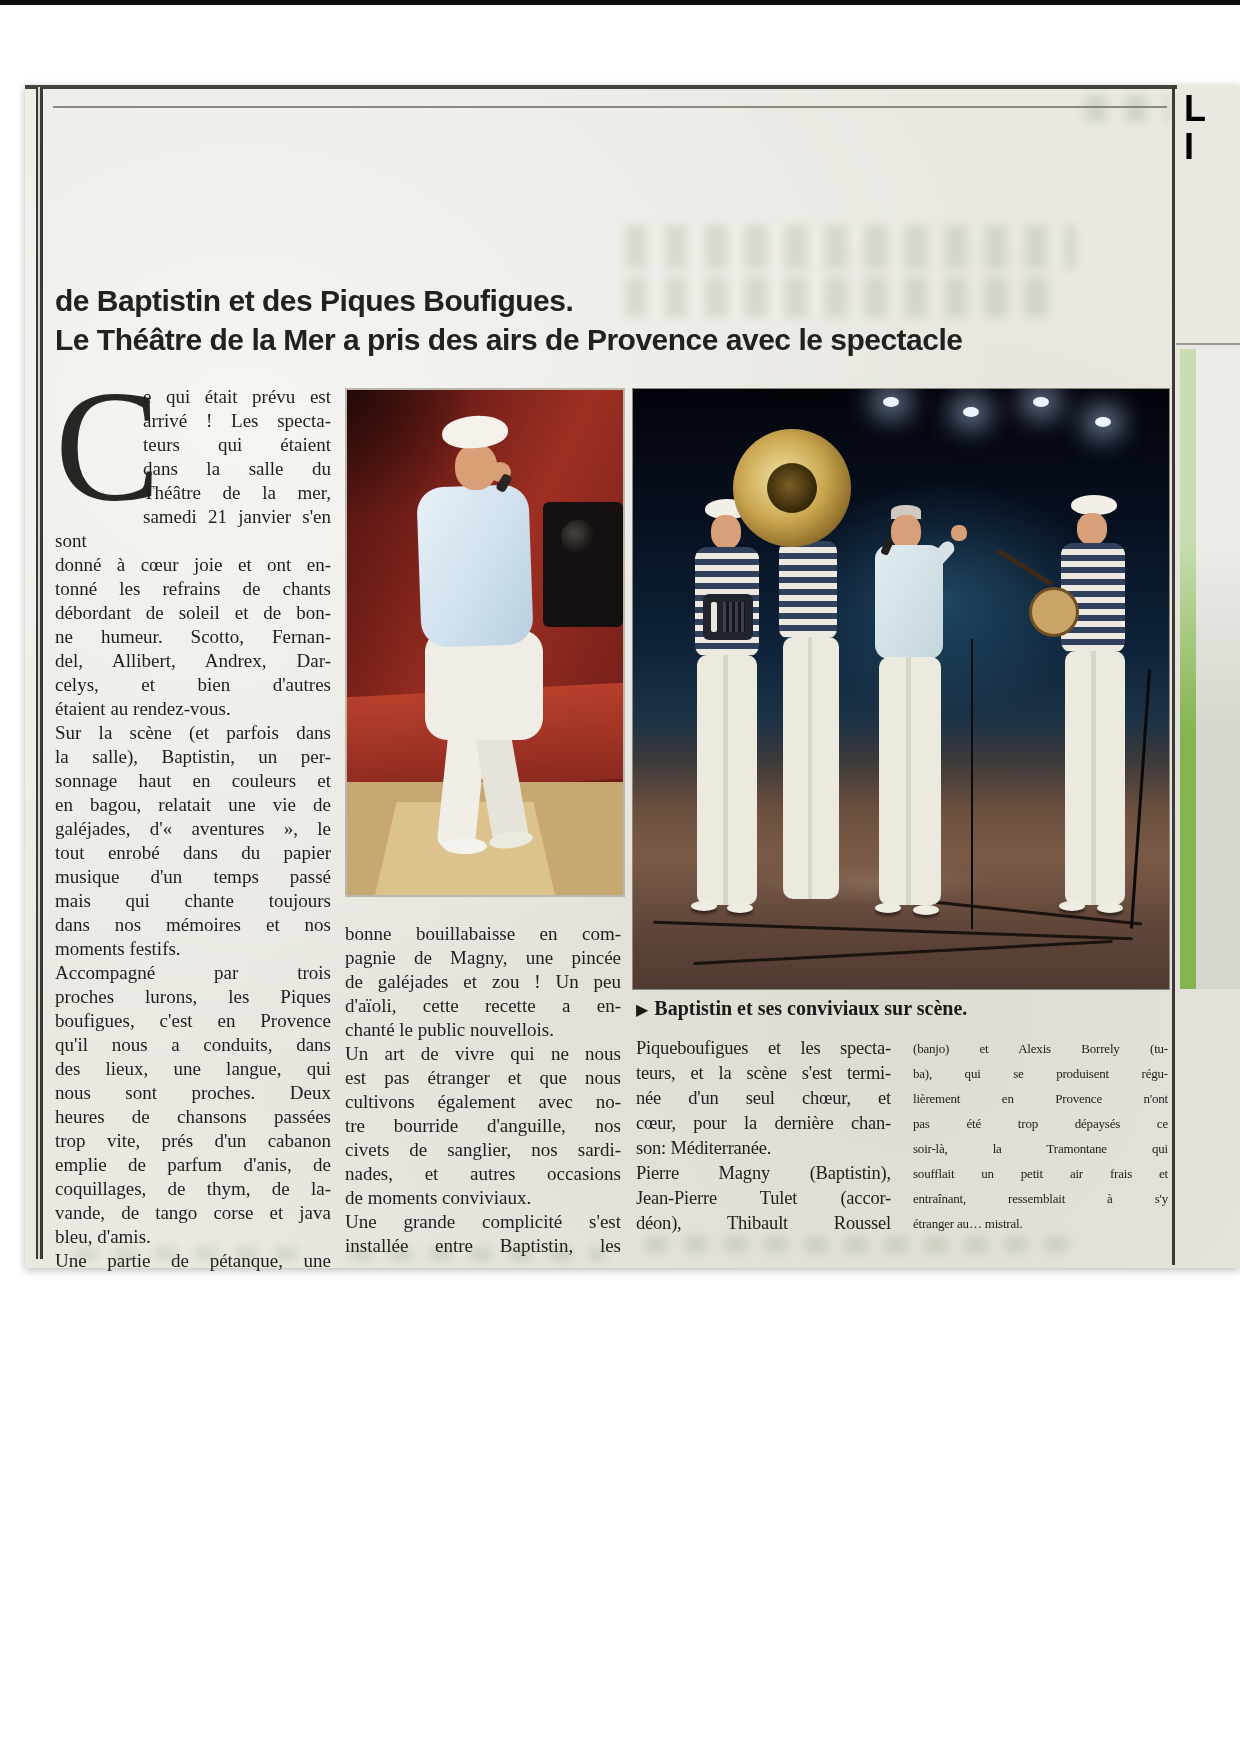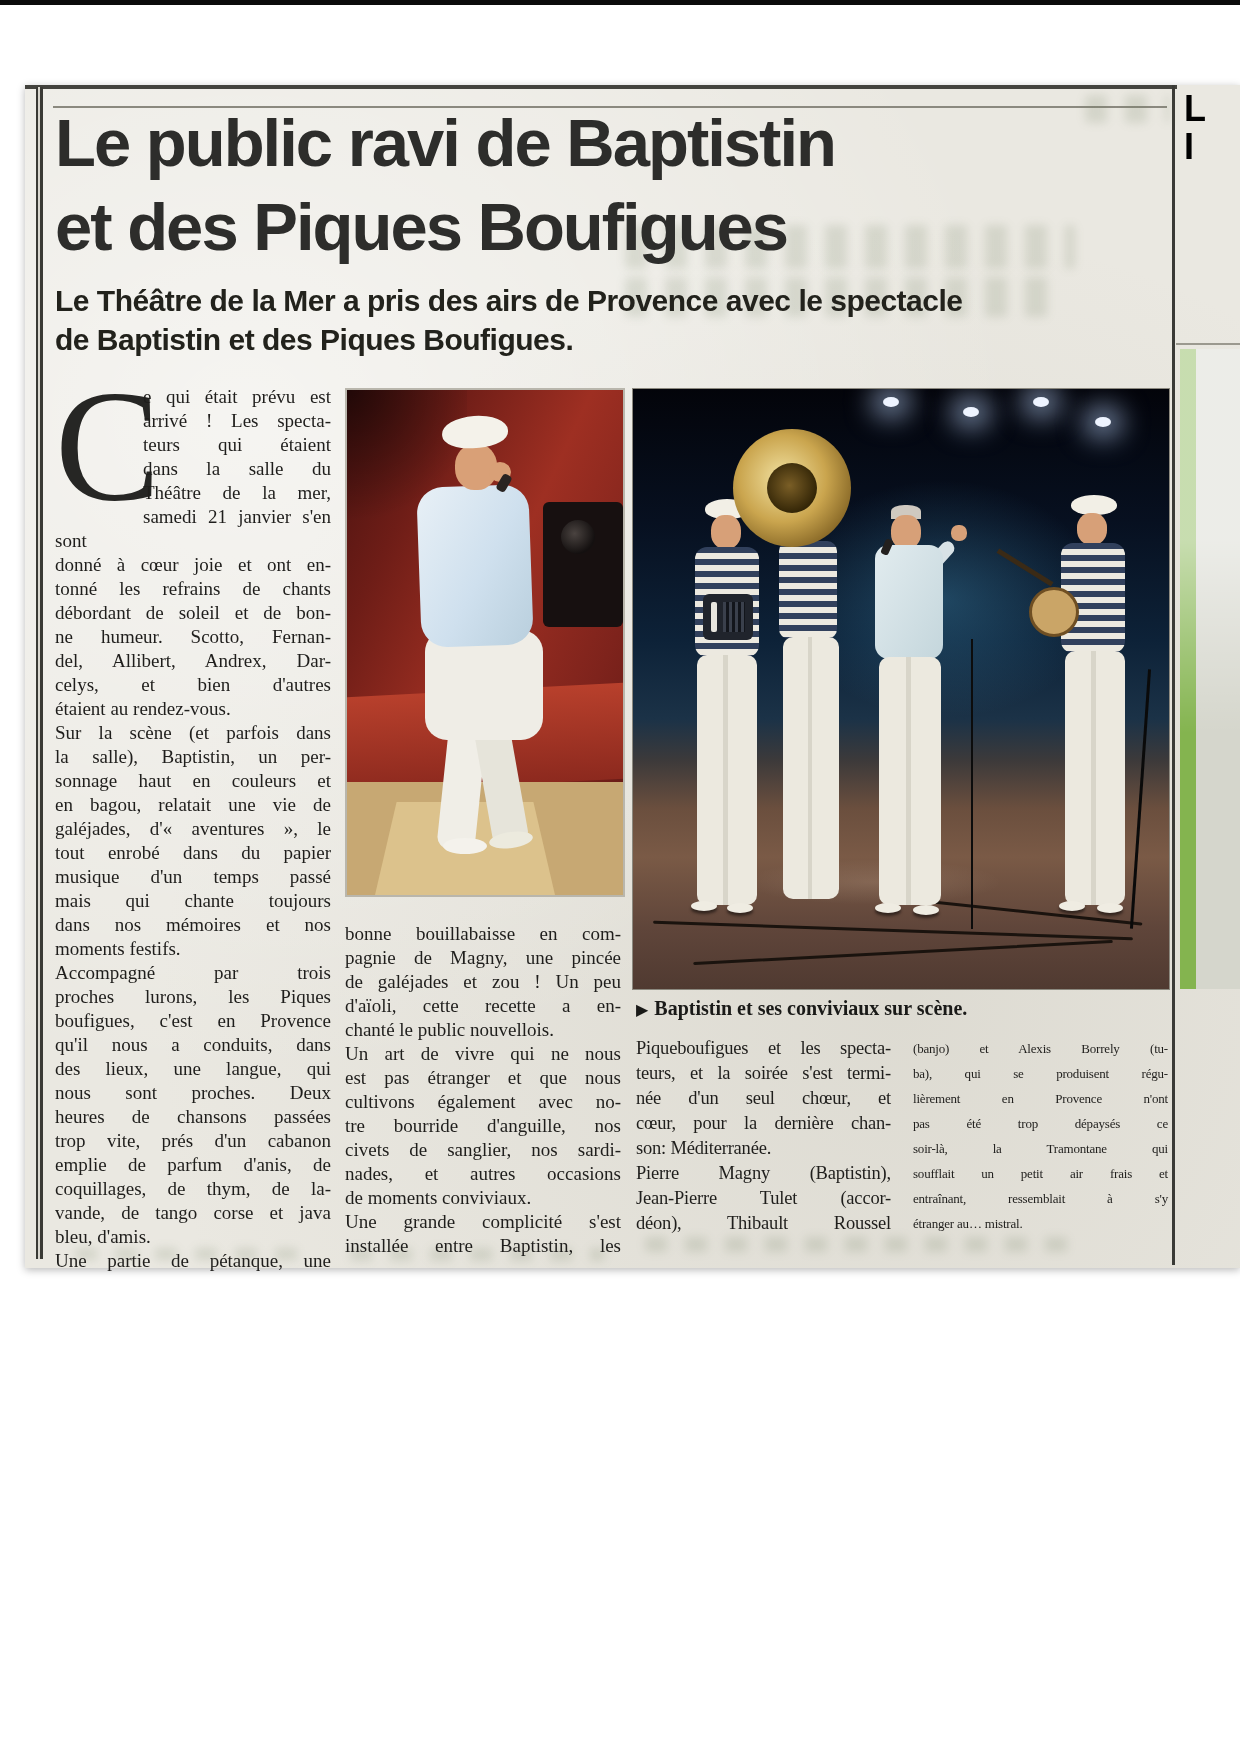--- a/index.html
+++ b/index.html
@@ -127,28 +127,24 @@
     <div class="abs" id="left-rule"></div>
     <div class="abs" id="right-rule"></div>
 
     <div class="abs bleed" style="left:600px;top:140px;width:450px;height:44px;"></div>
     <div class="abs bleed" style="left:600px;top:192px;width:430px;height:40px;"></div>
     <div class="abs bleed" style="left:1060px;top:10px;width:85px;height:28px;"></div>
     <div class="abs bleed" style="left:325px;top:1163px;width:255px;height:13px;"></div>
     <div class="abs bleed" style="left:620px;top:1152px;width:430px;height:15px;"></div>
     <div class="abs bleed" style="left:50px;top:1163px;width:240px;height:12px;"></div>
 
-    <div class="abs" id="headline">
-      <div>Le public ravi de Baptistin</div>
-      <div>et des Piques Boufigues</div>
-    </div>
 
     <div class="abs" id="subhead">
+      <div>de Baptistin et des Piques Boufigues.</div>
       <div>Le Théâtre de la Mer a pris des airs de Provence avec le spectacle</div>
-      <div>de Baptistin et des Piques Boufigues.</div>
     </div>
 
     <div class="abs col" id="col1">
       <span class="dropcap">C</span>
       <div class="lines">
           <div class="tl">e qui était prévu est</div>
           <div class="tl">arrivé ! Les specta-</div>
           <div class="tl">teurs qui étaient</div>
           <div class="tl">dans la salle du</div>
           <div class="tl">Théâtre de la mer,</div>
@@ -277,21 +273,21 @@
       <div class="abs foot" style="left:464px;top:514px;"></div>
     </div>
 
     <div class="abs" id="caption">
       <span class="mk">▶</span><span>Baptistin et ses conviviaux sur scène.</span>
     </div>
 
     <div class="abs col" id="col3">
       <div class="lines">
           <div class="tl">Piqueboufigues et les specta-</div>
-          <div class="tl">teurs, et la soirée s'est termi-</div>
+          <div class="tl">teurs, et la scène s'est termi-</div>
           <div class="tl">née d'un seul chœur, et</div>
           <div class="tl">cœur, pour la dernière chan-</div>
           <div class="tl pe">son: Méditerranée.</div>
           <div class="tl">Pierre Magny (Baptistin),</div>
           <div class="tl">Jean-Pierre Tulet (accor-</div>
           <div class="tl">déon), Thibault Roussel</div>
         </div>
     </div>
     <div class="abs col" id="col4">
       <div class="lines">

